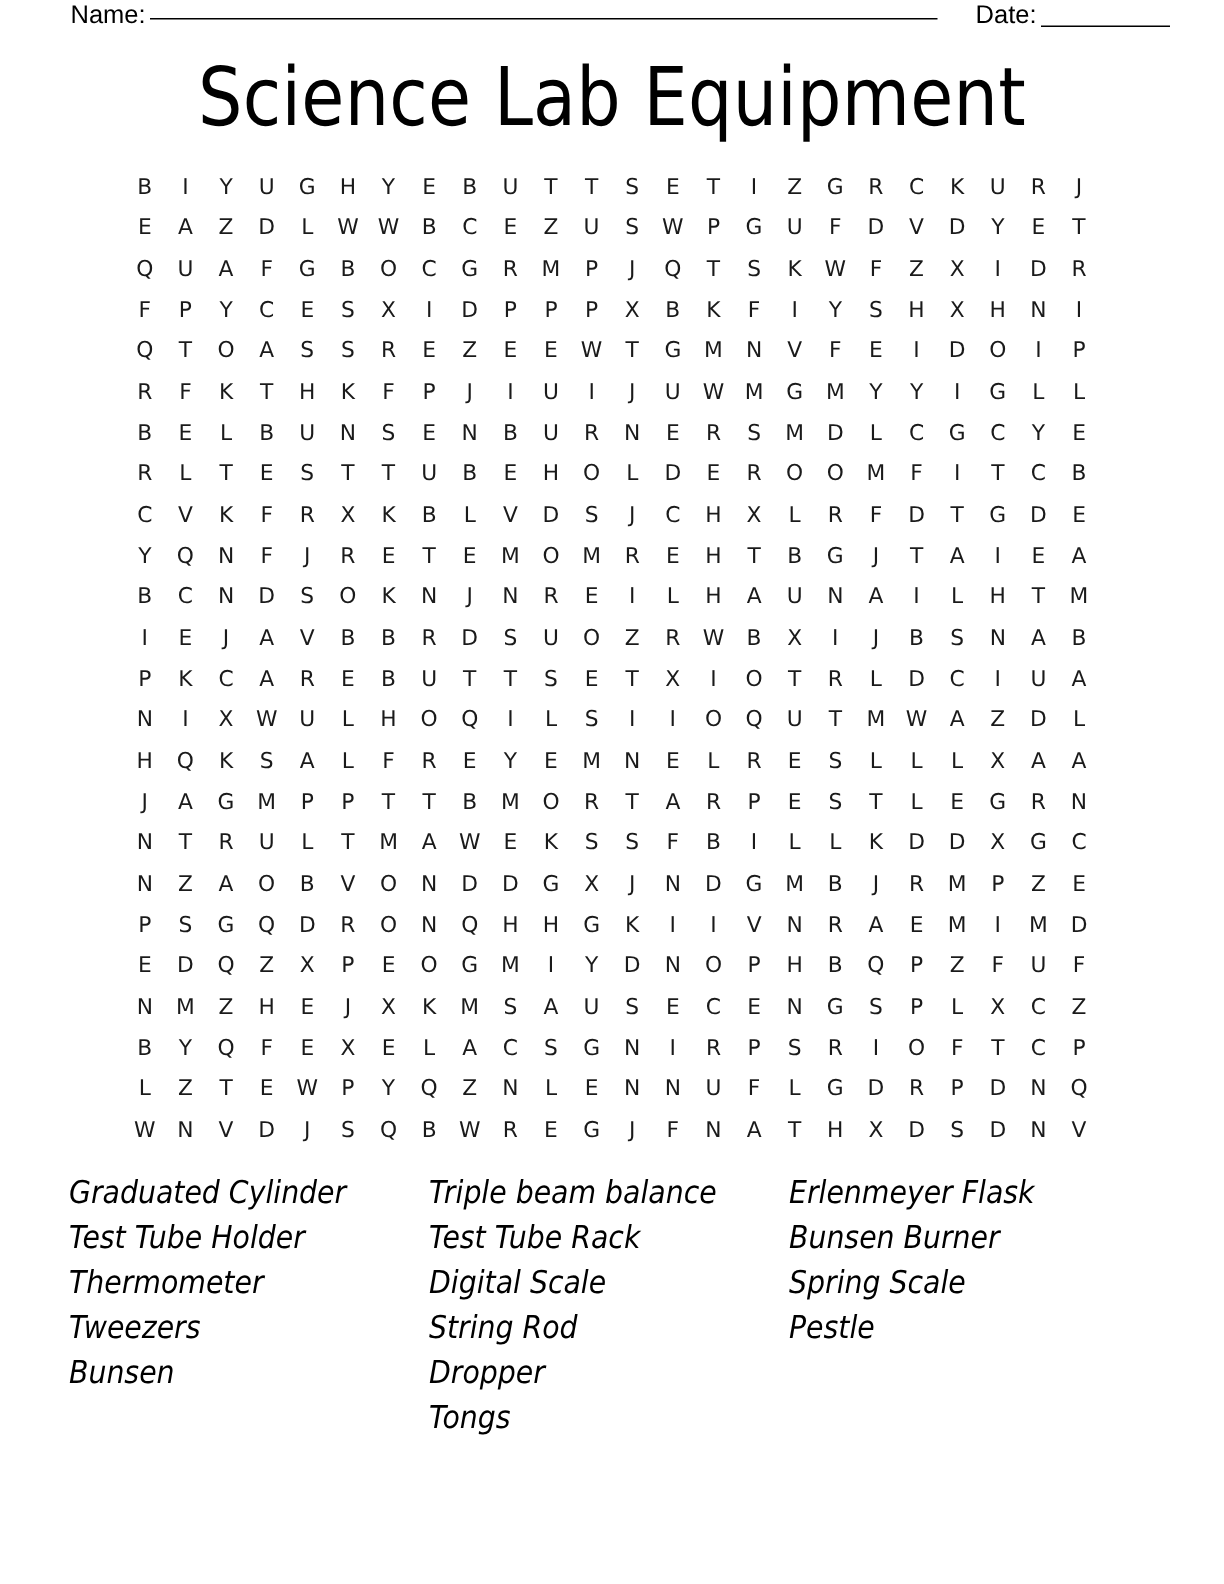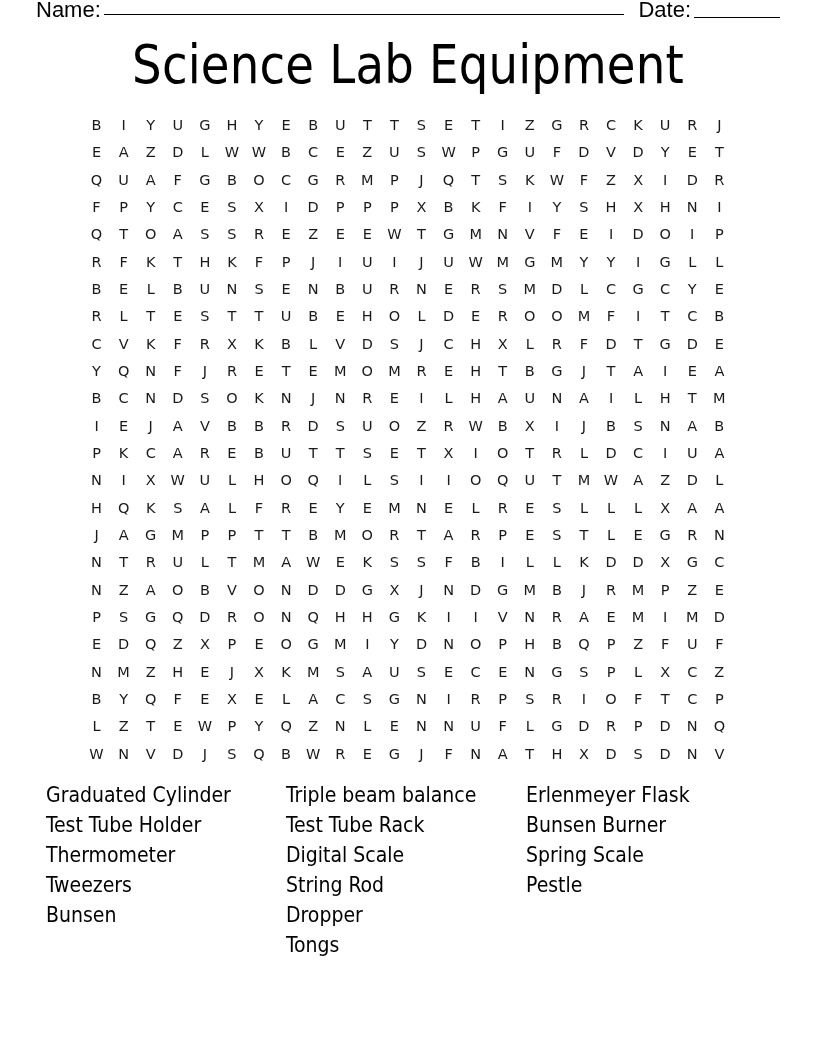--- a/index.html
+++ b/index.html
@@ -37,22 +37,23 @@
     flex: 1 1 auto;
     min-width: 0;
   }
   .field-date {
     display: flex;
     align-items: flex-end;
     flex: 0 0 auto;
     margin-left: 14px;
   }
   .field-label {
-    font-size: 22px;
+    font-size: 17px;
     letter-spacing: 0px;
+    margin-left: 11px;
   }
   .rule {
     border-bottom: 1.4px solid #000;
     height: 14px;
     margin-left: 3px;
     position: relative;
     top: -2px;
   }
   .rule-name { flex: 1 1 auto; min-width: 0; }
   .rule-date { width: 86px; flex: 0 0 86px; }
@@ -100,20 +101,21 @@
     position: absolute;
     top: 780px;
     left: 46px;
     width: 724px;
     display: flex;
     gap: 0px;
   }
   .word-col {
     display: flex;
     flex-direction: column;
+    font-style: italic;
   }
   .word-col-1 { width: 240px; }
   .word-col-2 { width: 240px; }
   .word-col-3 { width: 240px; }
   .word {
     font-family: "DejaVu Sans Condensed", "Liberation Sans Narrow", "DejaVu Sans", sans-serif;
     font-size: 21px;
     line-height: 30px;
     font-weight: 400;
     white-space: nowrap;

